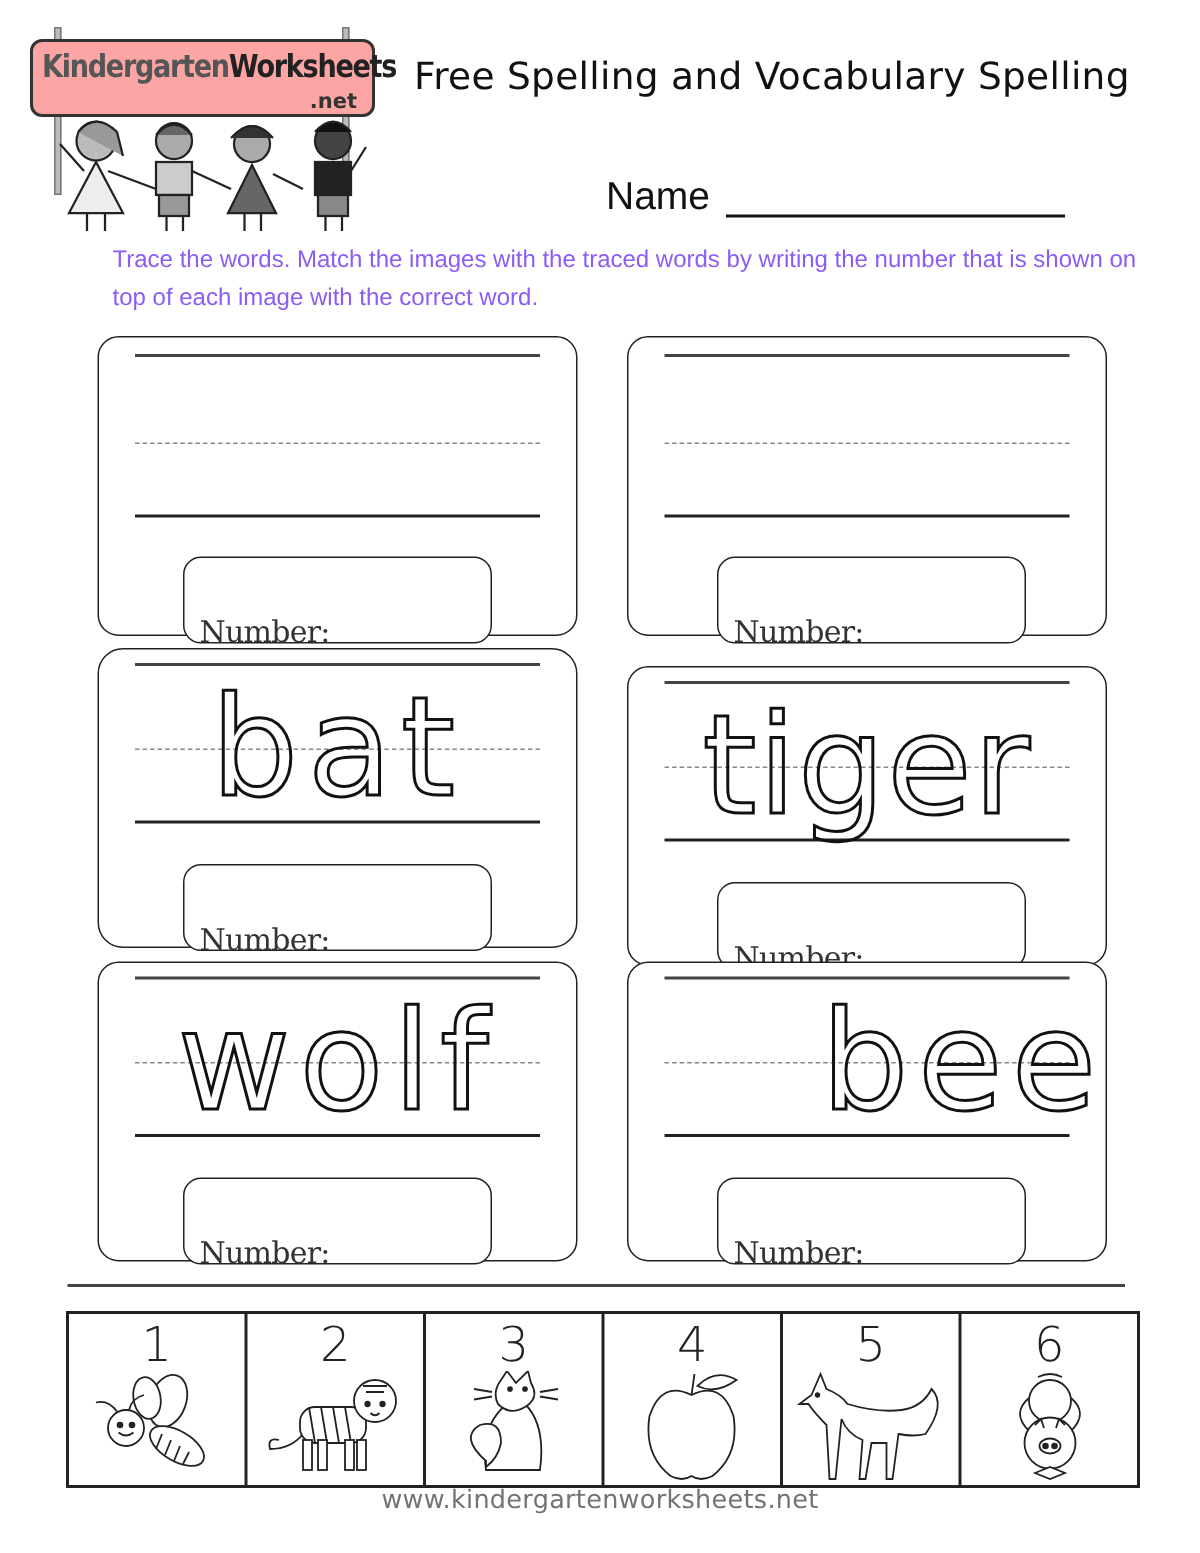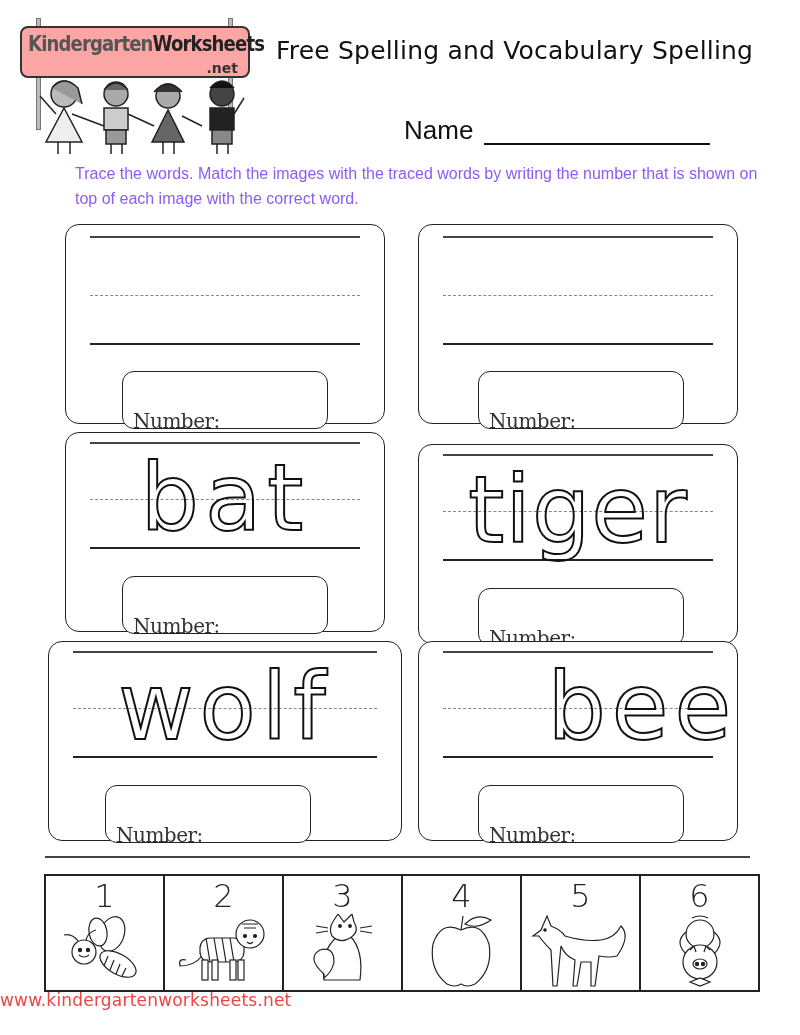--- a/index.html
+++ b/index.html
@@ -29,21 +29,21 @@
   .numbox span { position:absolute; left:10px; top:17px; font-family:"DejaVu Serif", serif; font-size:20px; color:#333; letter-spacing:-0.5px;margin-top:20px; }
 
   .sep { left:45px; top:856px; width:705px; border-top:2px solid #444; }
 
   .strip { left:44px; top:874px; width:712px; height:114px; border:2px solid #222; display:flex; }
   .cell { flex:1; border-right:2px solid #222; position:relative; }
   .cell:last-child { border-right:none; }
   .cell .num { position:absolute; left:0; right:0; top:0; text-align:center; font-family:"DejaVu Sans", sans-serif; font-weight:200; font-size:32px; line-height:40px; color:#222; }
   .cell svg { position:absolute; left:50%; transform:translateX(-50%); top:38px; }
 
-  .footer { left:0; width:800px; top:990px; text-align:left; font-size:17px; color:#ef4444; letter-spacing:0.2px; }
+  .footer { left:0; width:800px; top:990px; text-align:center; font-size:17px; color:#737373; letter-spacing:0.2px; }
 </style>
 </head>
 <body>
 
 <div class="abs logo">
   <div class="logo-post" style="left:20px; top:6px; height:110px;"></div>
   <div class="logo-post" style="left:212px; top:6px; height:110px;"></div>
   <div class="logo-sign">
     <div class="logo-text"><span>Kindergarten</span><span class="w2">Worksheets</span></div>
     <div class="logo-net">.net</div>
@@ -102,41 +102,41 @@
 
 <div class="card" style="left:418px; top:224px;">
   <div class="top-line"></div>
   <div class="mid-line"></div>
   <div class="base-line"></div>
   <div class="numbox" style="left:59px;">
       <span>Number:</span>
     </div>
 </div>
 
-<div class="card" style="left:65px; top:432px;">
+<div class="card" style="left:65px; top:432px;border-radius:17px;">
   <div class="top-line" style="top:9px;"></div>
   <div class="mid-line" style="top:66px;"></div>
   <div class="base-line" style="top:114px;"></div>
   <div class="trace-word" style="top:14px; font-size:92px;">bat</div>
   <div class="numbox" style="top:143px;">
       <span>Number:</span>
     </div>
 </div>
 
 <div class="card" style="left:418px; top:444px;">
   <div class="top-line" style="top:9px;"></div>
   <div class="mid-line" style="top:66px;"></div>
   <div class="base-line" style="top:114px;"></div>
   <div class="trace-word" style="top:14px; font-size:92px; letter-spacing:1px;">tiger</div>
   <div class="numbox" style="left:59px; top:143px;">
       <span>Number:</span>
     </div>
 </div>
 
-<div class="card" style="left:48px; top:641px;padding-left:34px;">
+<div class="card" style="left:65px; top:641px;">
   <div class="top-line" style="top:9px;"></div>
   <div class="mid-line" style="top:66px;"></div>
   <div class="base-line" style="top:114px;"></div>
   <div class="trace-word" style="top:14px; font-size:92px;">wolf</div>
   <div class="numbox" style="top:143px;">
       <span>Number:</span>
     </div>
 </div>
 
 <div class="card" style="left:418px; top:641px;">

